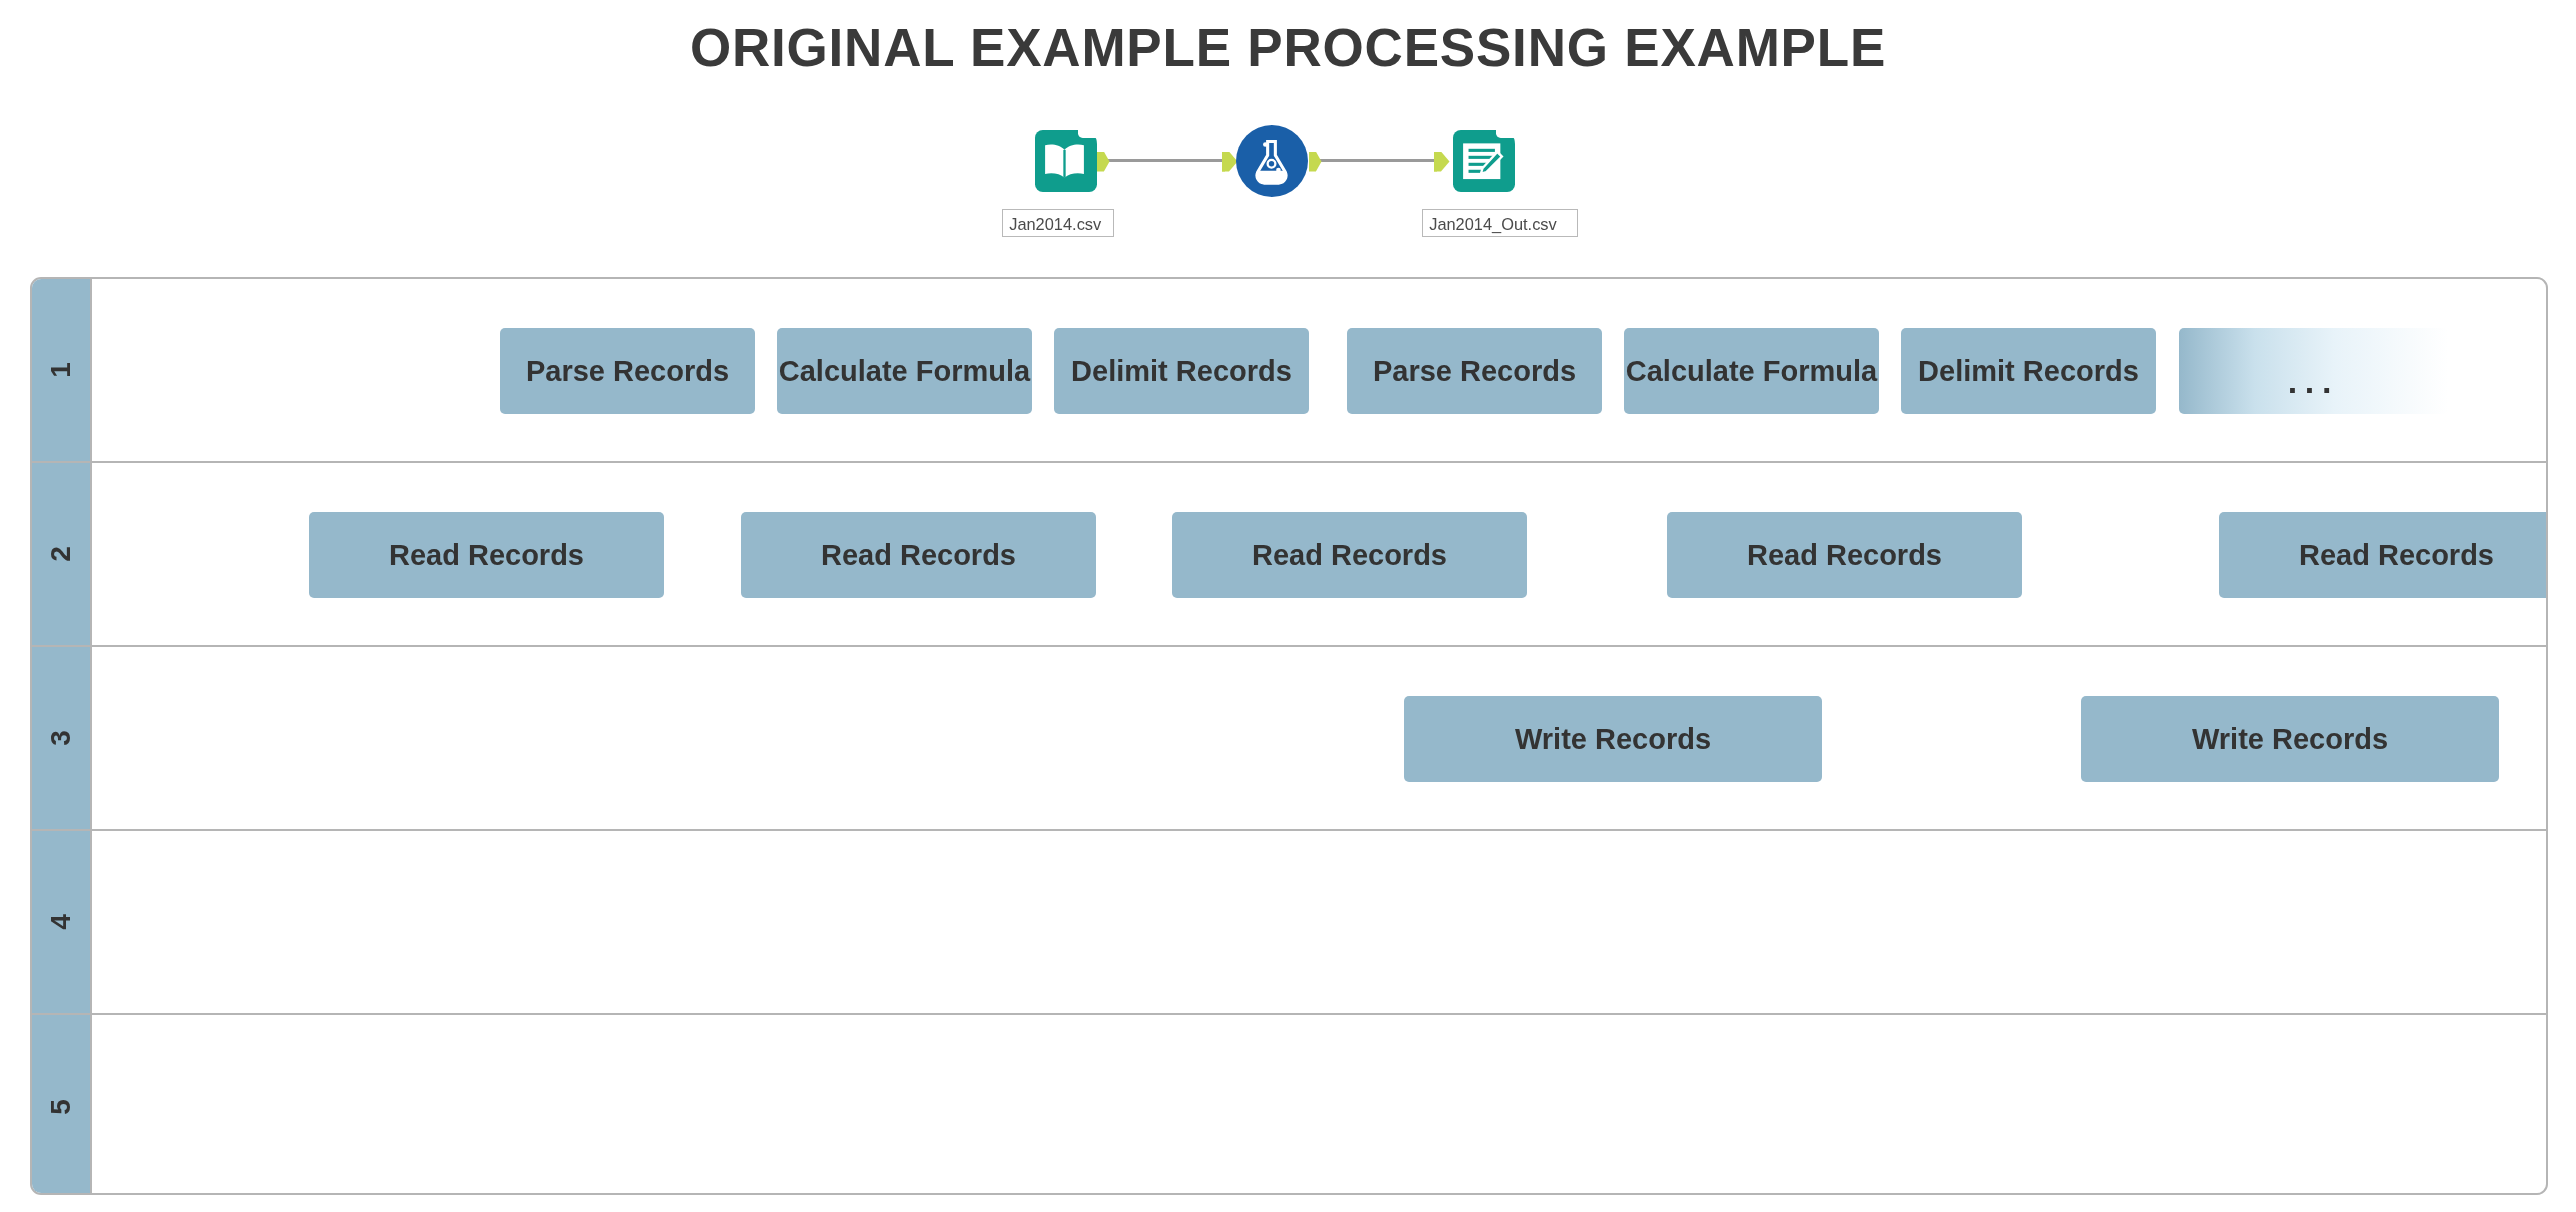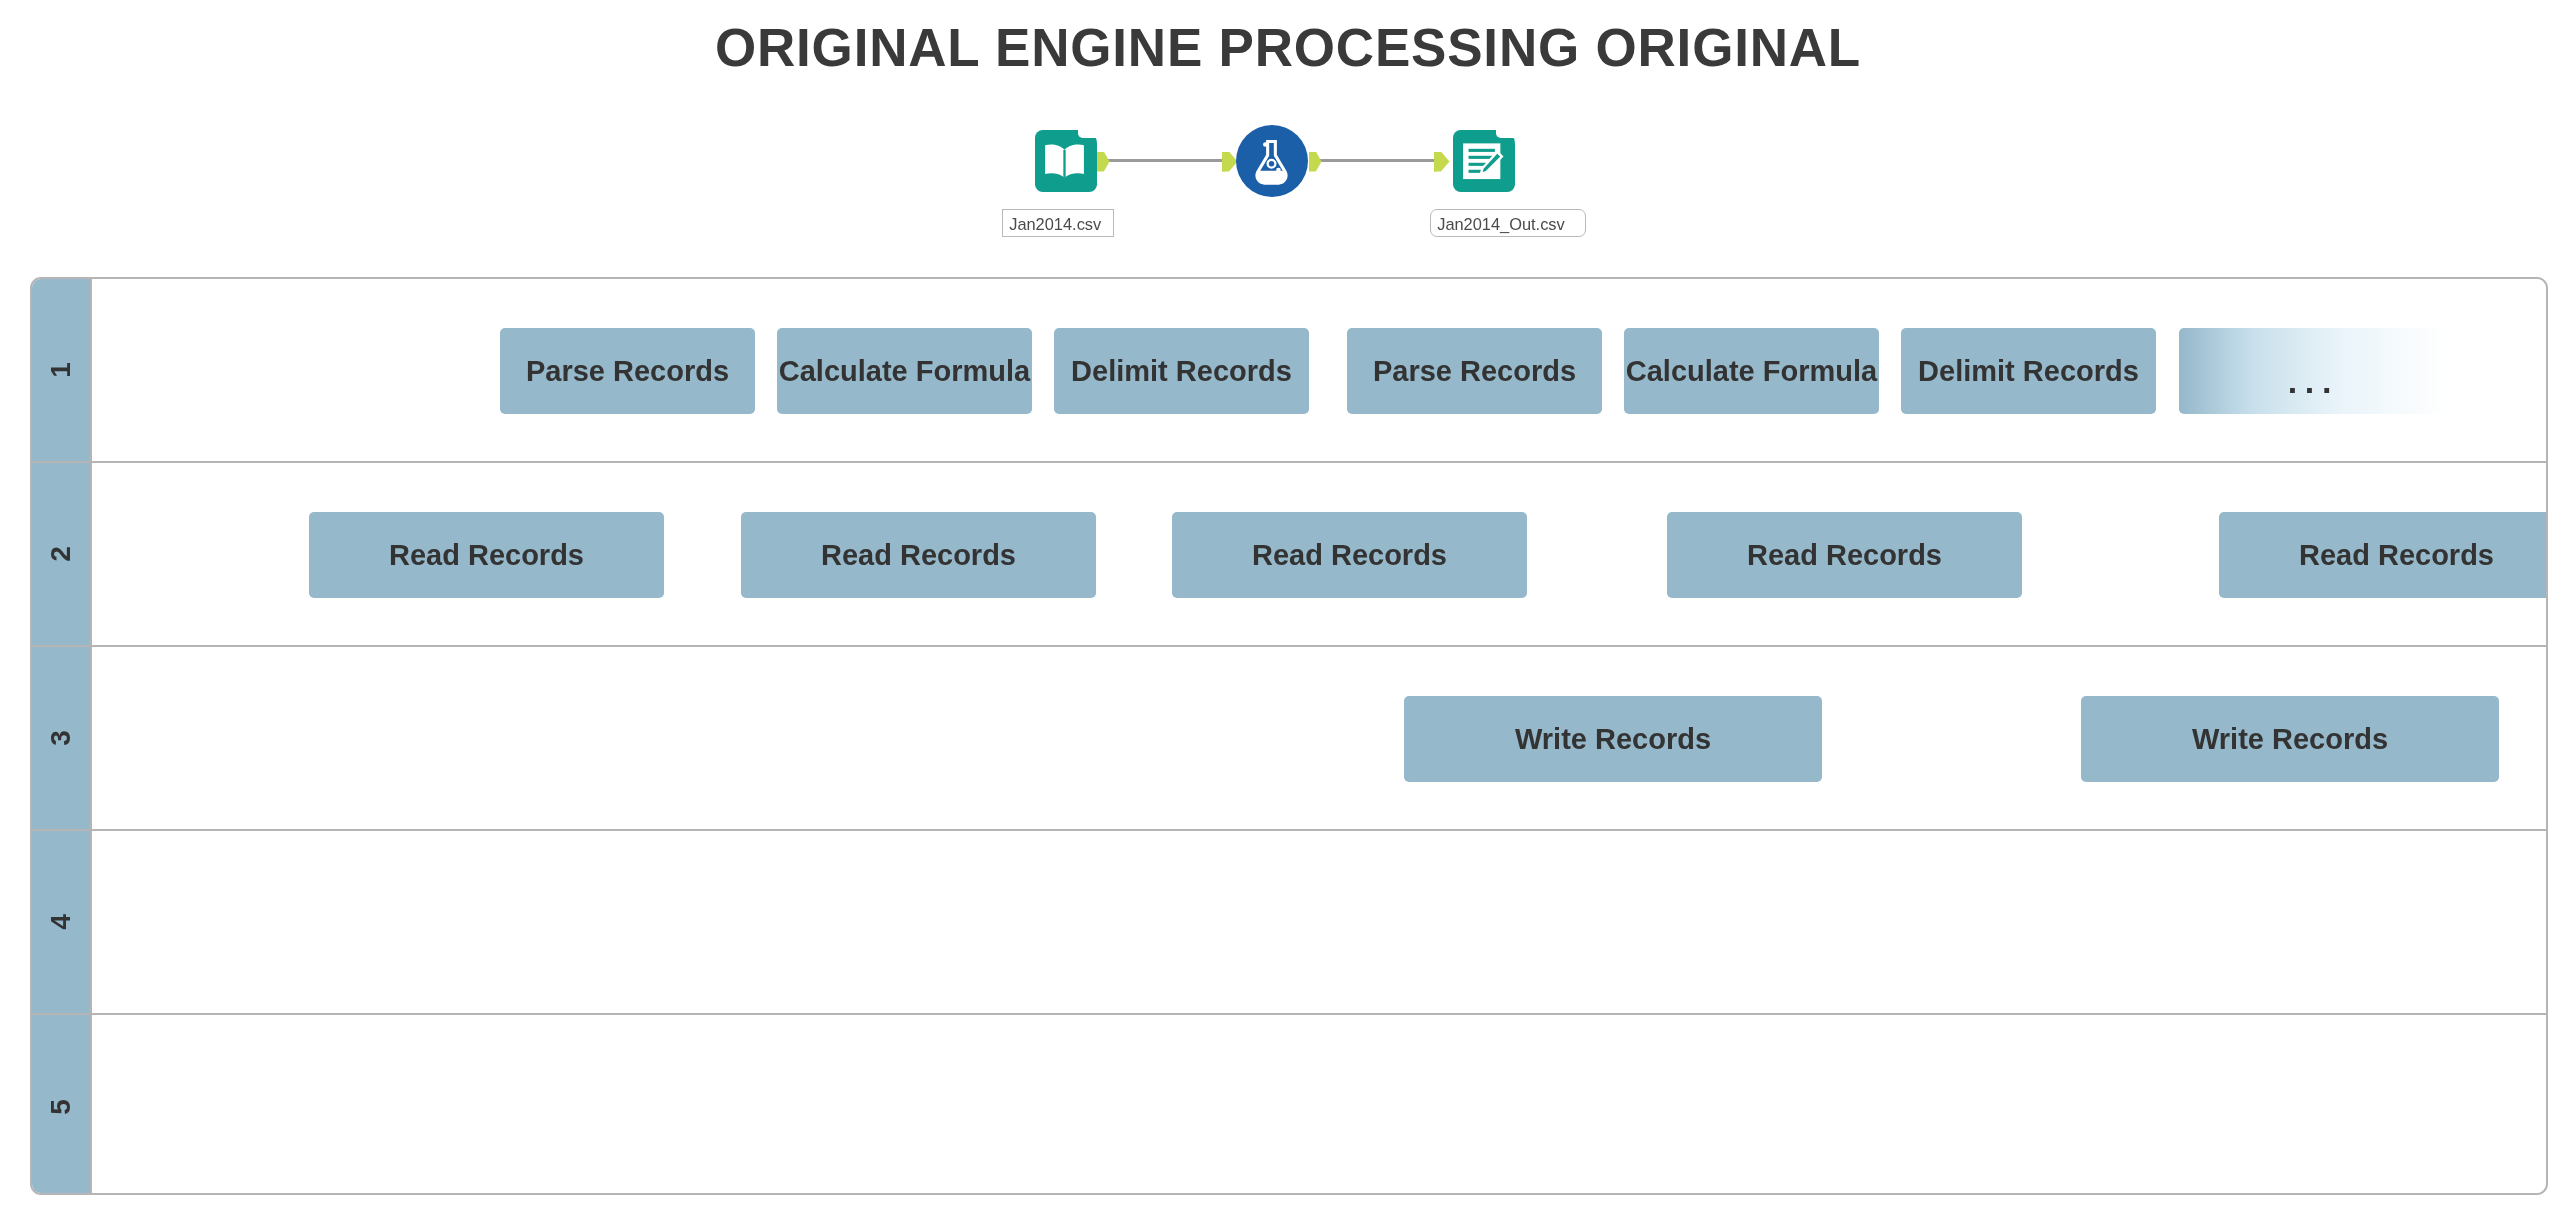--- a/index.html
+++ b/index.html
@@ -114,21 +114,21 @@
     line-height: 28px;
     border: 0.8px solid #b9b9b9;
     background: #ffffff;
     color: #4b4b4b;
     font-size: 16.4px;
     padding: 0 6.2px;
     box-sizing: border-box;
     white-space: nowrap;
   }
   .wf-label.in  { left: -28px; width: 112px; }
-  .wf-label.out { left: 400px; width: 156px; border-radius: 7px; }
+  .wf-label.out { left: 392px; width: 156px; }
 
   
   .lane-grid {
     position: absolute;
     left: 30px;
     top: 277px;
     width: 2518px;
     height: 918px;
     border: 2.3px solid #b5b5b5;
     border-radius: 11px;
@@ -194,21 +194,21 @@
   .dots {
     font-size: 34px;
     font-weight: bold;
     letter-spacing: 7.8px;
     color: #333333;
   }
 </style>
 </head>
 <body>
 
-<div class="page-title">ORIGINAL ENGINE PROCESSING ORIGINAL</div>
+<div class="page-title">ORIGINAL EXAMPLE PROCESSING EXAMPLE</div>
 
 <div class="workflow">
 
   <div class="conn c1"></div>
   <div class="conn c2"></div>
   <div class="anchor out-shape a1"></div>
   <div class="anchor in-shape a2"></div>
   <div class="anchor out-shape a3"></div>
   <div class="anchor in-shape a4"></div>
 

